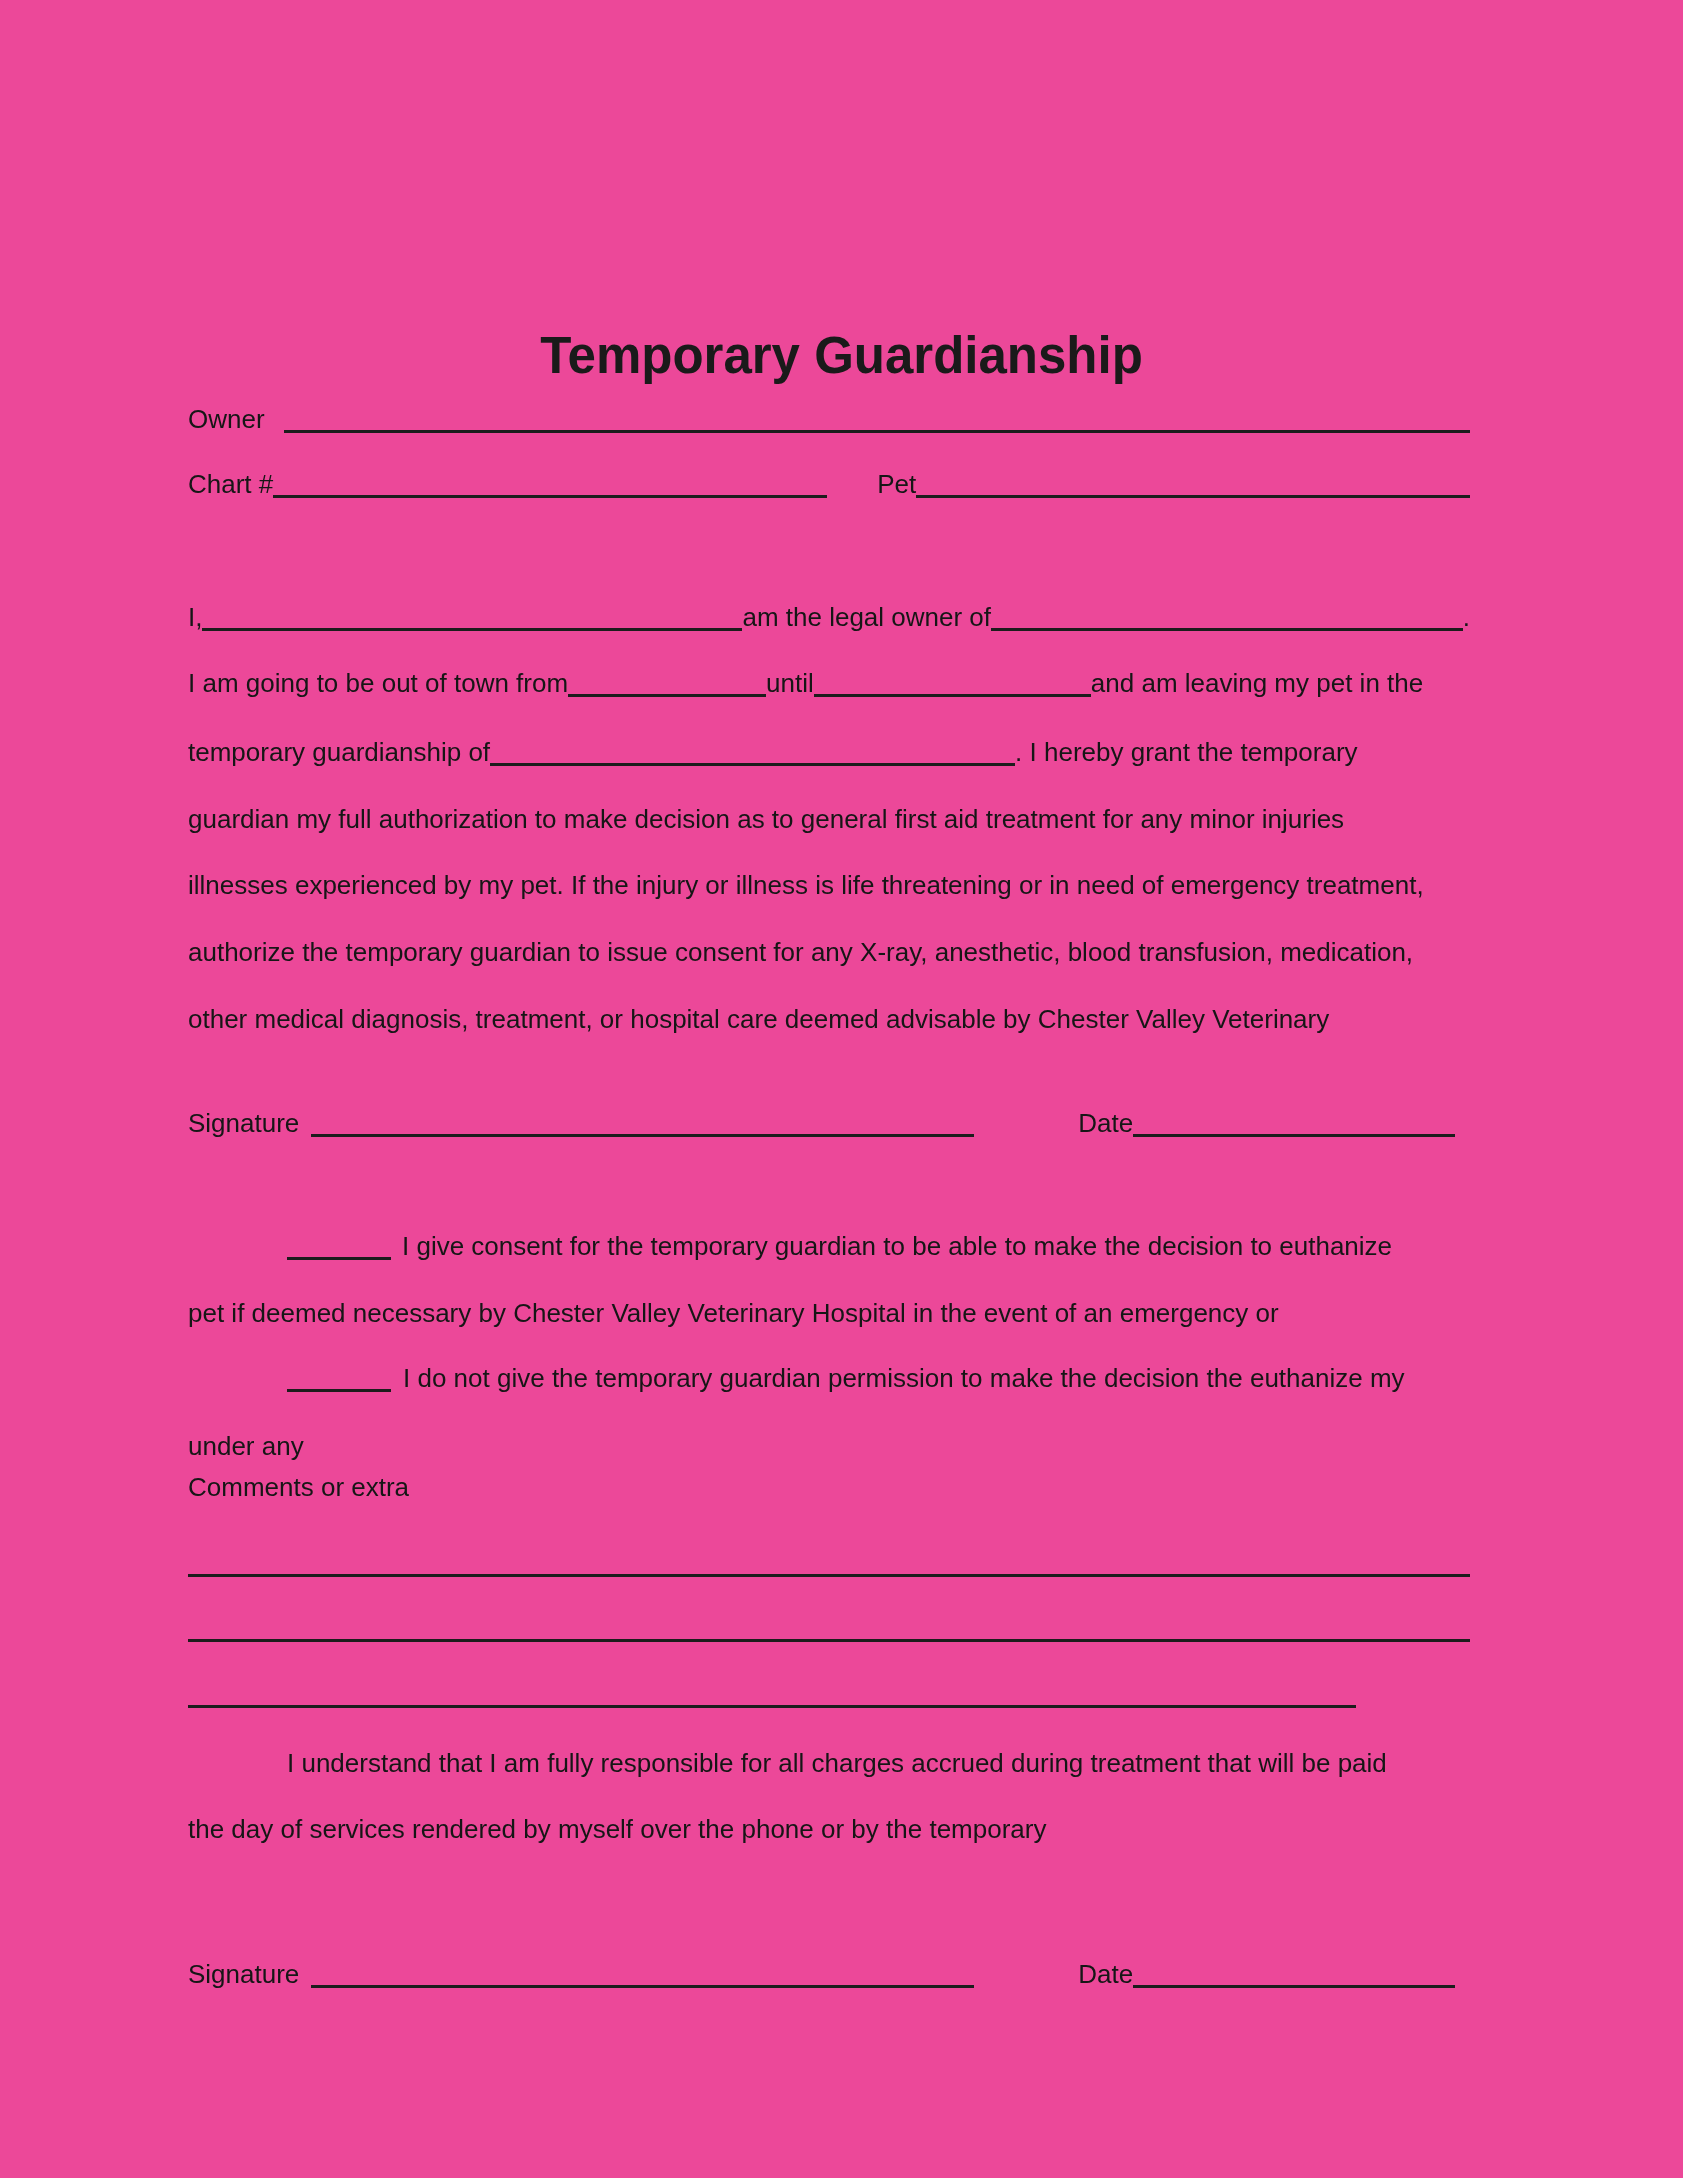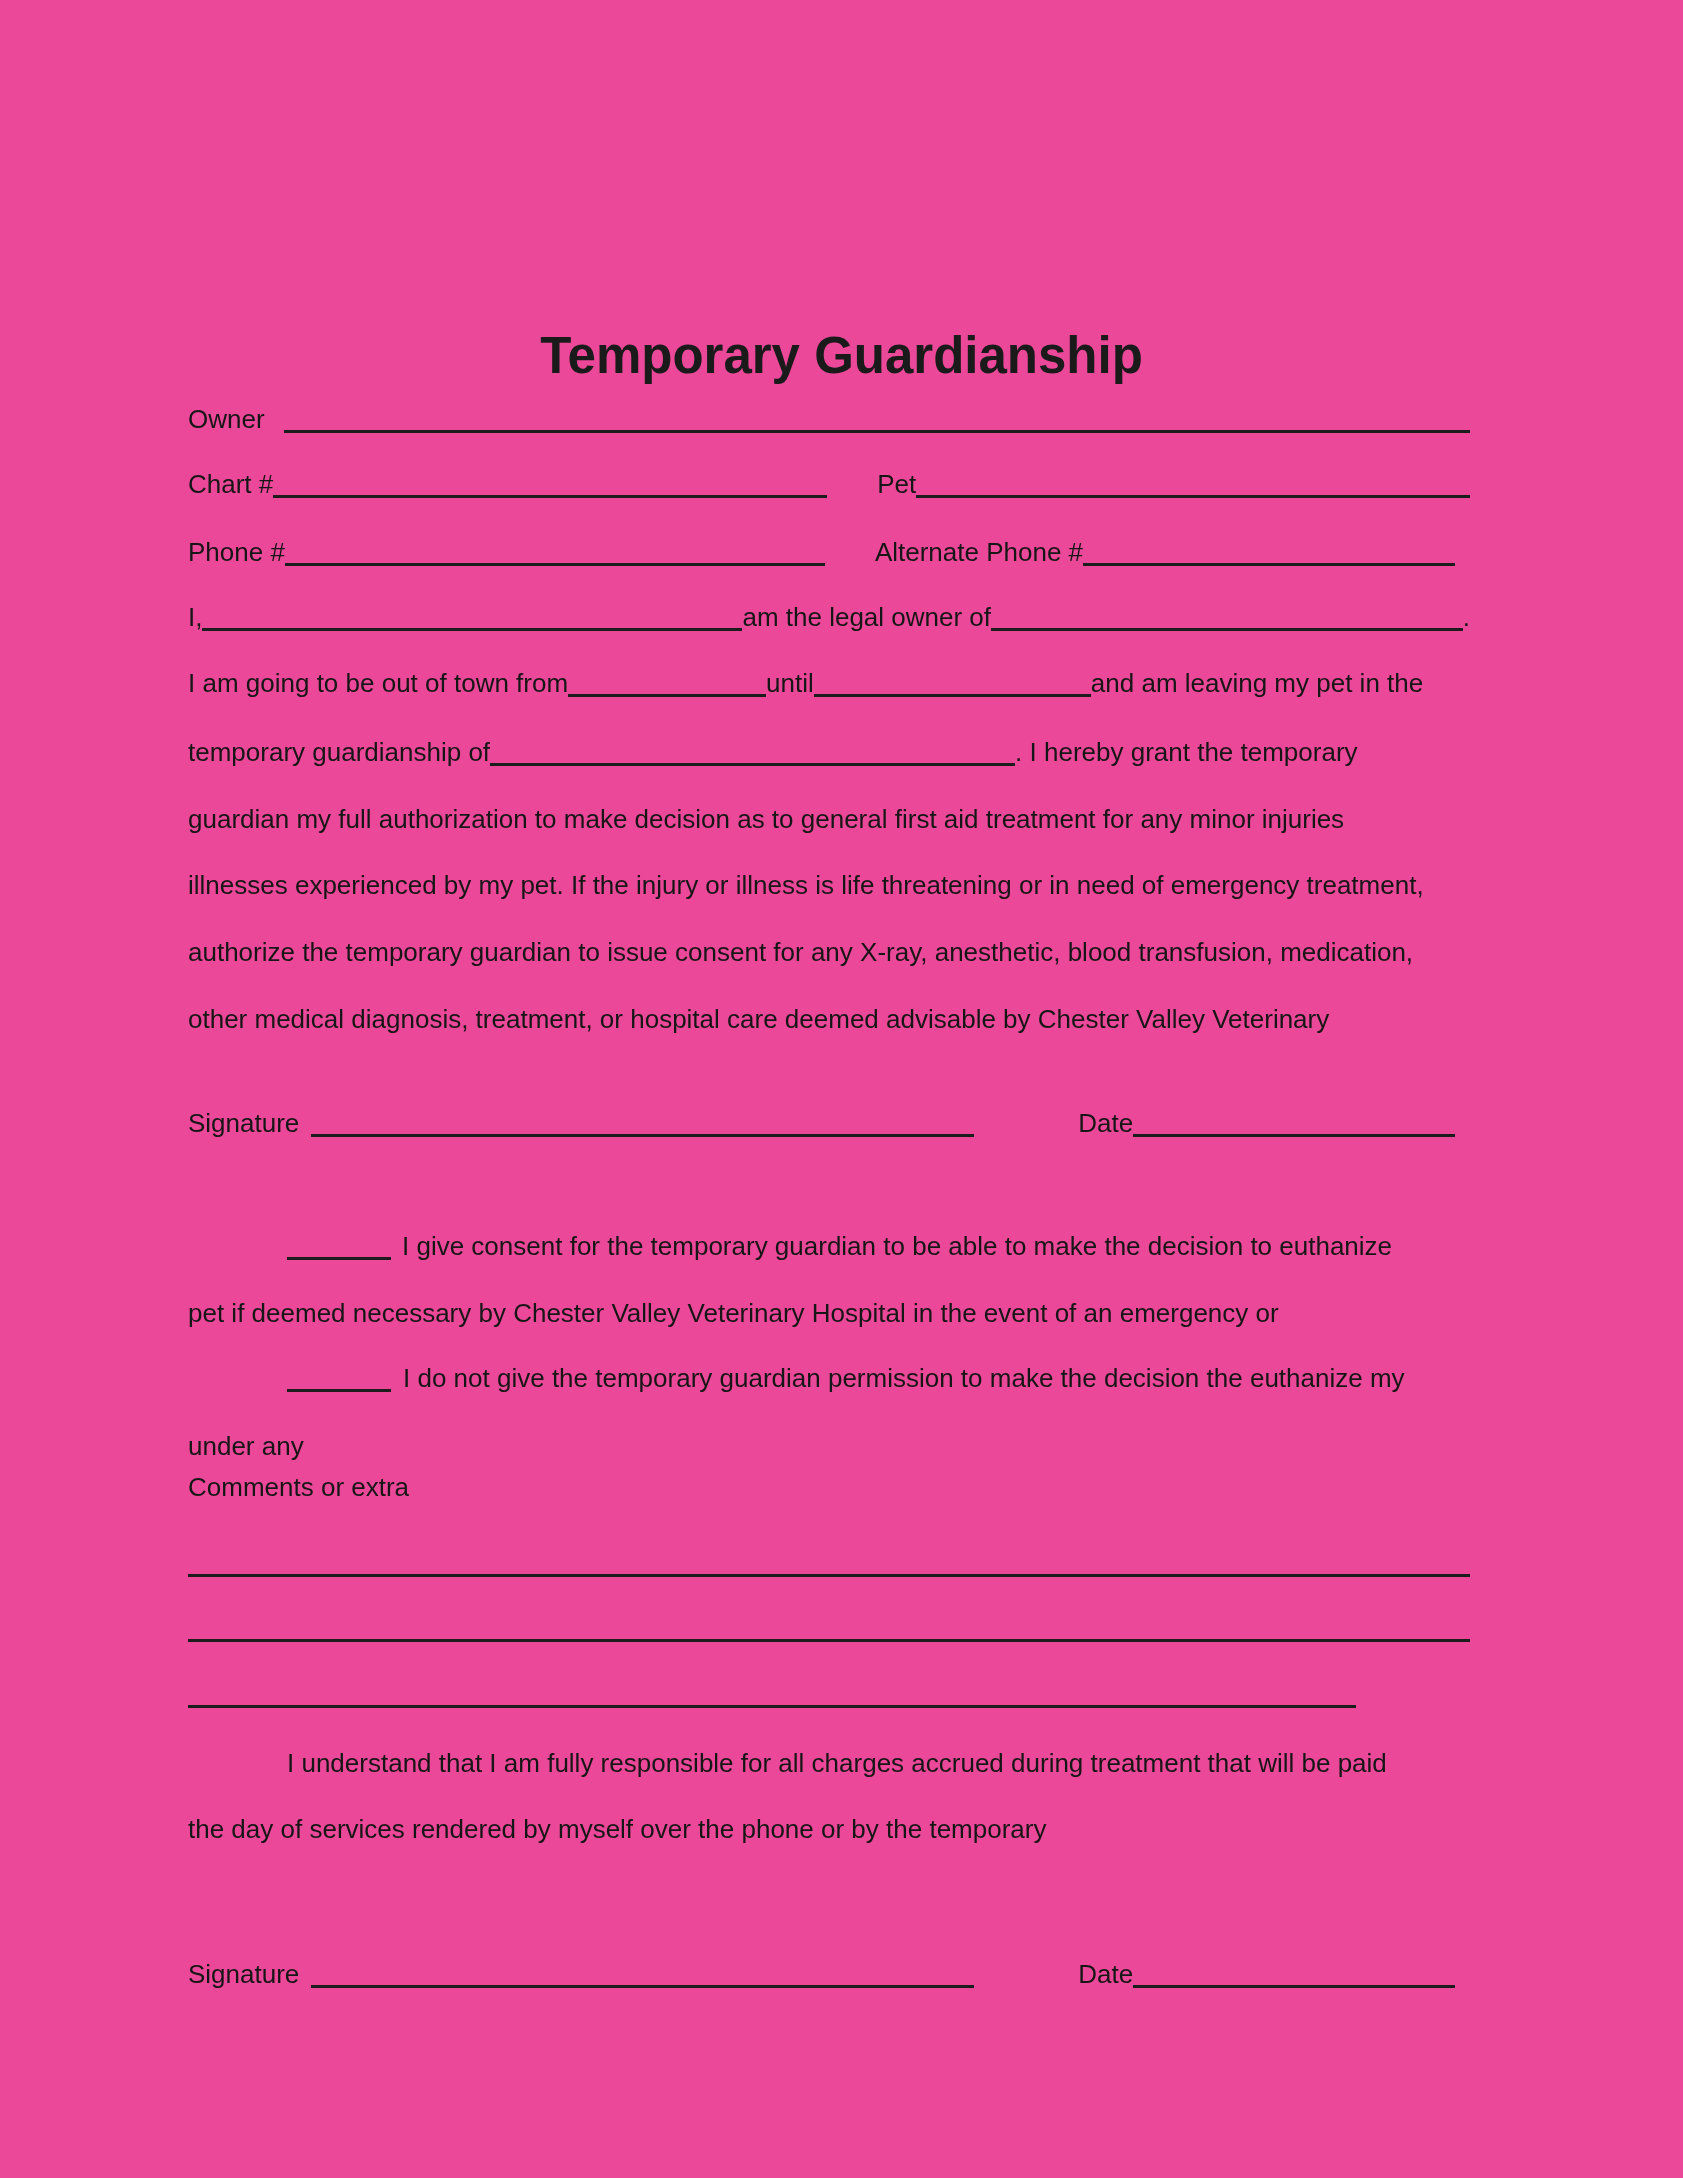--- a/index.html
+++ b/index.html
@@ -59,27 +59,20 @@
   </div>
 
   <div class="row" style="top:467px;justify-content:space-between;">
     <span>Chart #</span>
     <span class="bl" style="width:554px;"></span>
     <span class="sp" style="width:50px;"></span>
     <span>Pet</span>
     <span class="bl grow"></span>
   </div>
 
-  <div class="row" style="top:535px;">
-    <span>Phone #</span>
-    <span class="bl" style="width:540px;"></span>
-    <span class="sp" style="width:50px;"></span>
-    <span>Alternate Phone #</span>
-    <span class="bl grow mr15"></span>
-  </div>
 
   <div class="row" style="top:600px;">
     <span>I,</span>
     <span class="bl" style="width:540px;"></span>
     <span>am the legal owner of</span>
     <span class="bl grow"></span>
     <span>.</span>
   </div>
 
   <div class="row" style="top:666px;">

